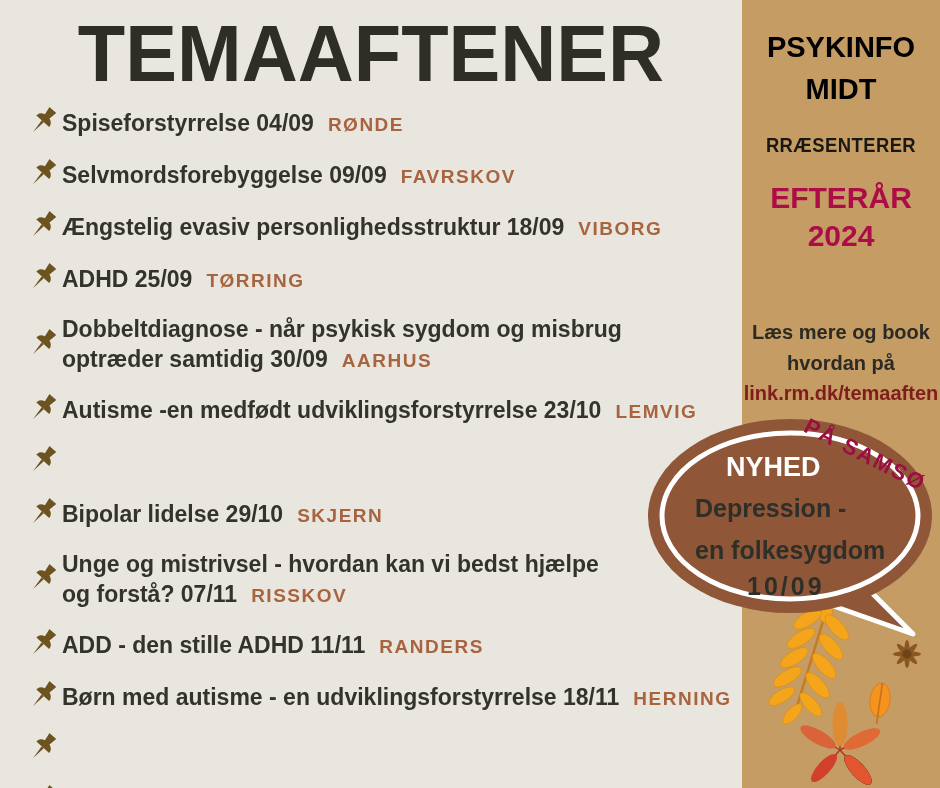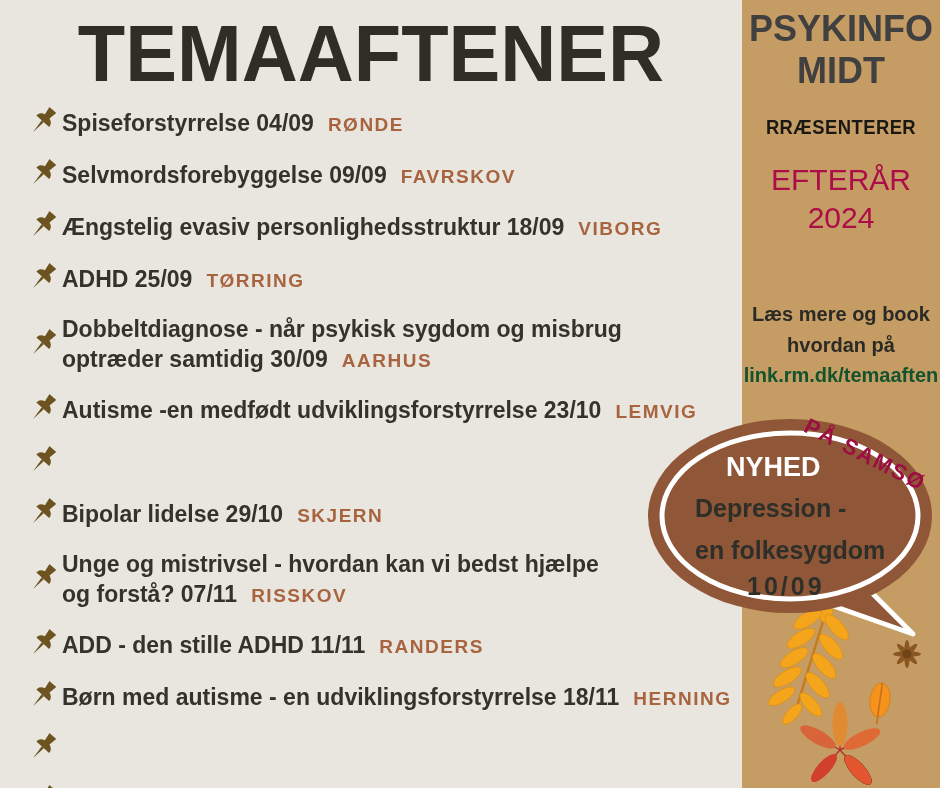--- a/index.html
+++ b/index.html
@@ -21,25 +21,25 @@
   .event-line{display:block;white-space:nowrap;}
   .loc{
     font-size:19px;color:#a8643f;font-weight:bold;letter-spacing:1.5px;
     margin-left:14px;
   }
   
   .sidebar{
     position:absolute;left:742px;top:0;width:198px;height:788px;
     background:#c59c63;text-align:center;
   }
-  .brand{margin-top:8px;font-size:36px;line-height:42px;font-weight:bold;color:#404040;}
+  .brand{margin-top:26px;font-size:29px;line-height:42px;font-weight:bold;color:#000000;}
   .presents{margin-top:24px;font-size:20px;letter-spacing:.5px;color:#191813;font-weight:bold;transform:scaleX(.92);}
-  .season{margin-top:22px;font-size:30px;line-height:38px;font-weight:normal;color:#ac0c48;}
+  .season{margin-top:22px;font-size:30px;line-height:38px;font-weight:bold;color:#ac0c48;}
   .bookinfo{margin-top:62px;font-size:20px;line-height:31px;color:#2b2a24;font-weight:bold;}
-  .link{margin-top:3px;font-size:20px;color:#14532d;font-weight:bold;}
+  .link{margin-top:3px;font-size:20px;color:#7f1d1d;font-weight:bold;}
   
   .bubble{position:absolute;left:645px;top:416px;width:296px;height:232px;}
   .bubble-text{position:absolute;font-size:25px;color:#2f2f29;font-weight:bold;white-space:nowrap;}
   .bubble-heading{left:81px;top:36px;color:#fff;font-size:27px;}
   .bubble-line1{left:50px;top:78px;}
   .bubble-line2{left:50px;top:120px;}
   .bubble-line3{left:80px;top:156px;letter-spacing:3px;margin-left:22px;}
   .bubble-badge{
     position:absolute;left:150px;top:26px;width:140px;text-align:center;
     font-size:22px;font-weight:bold;color:#9c0e42;letter-spacing:2px;

